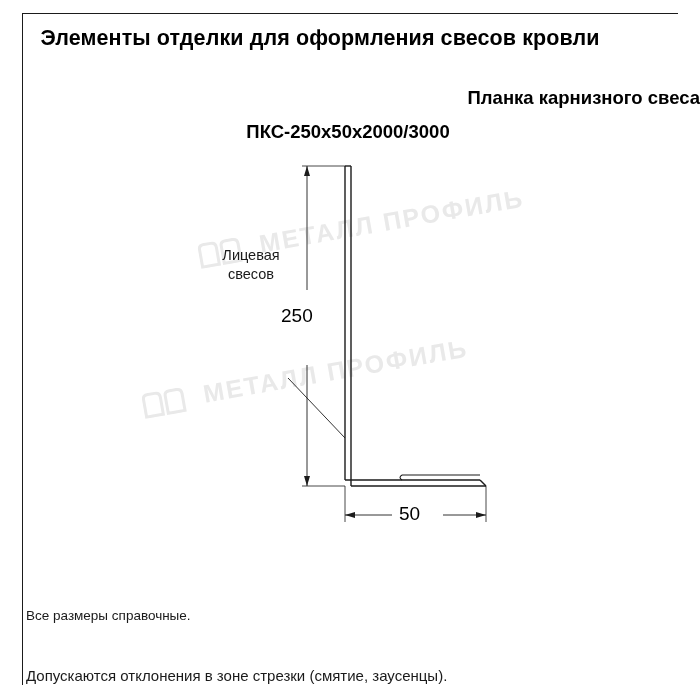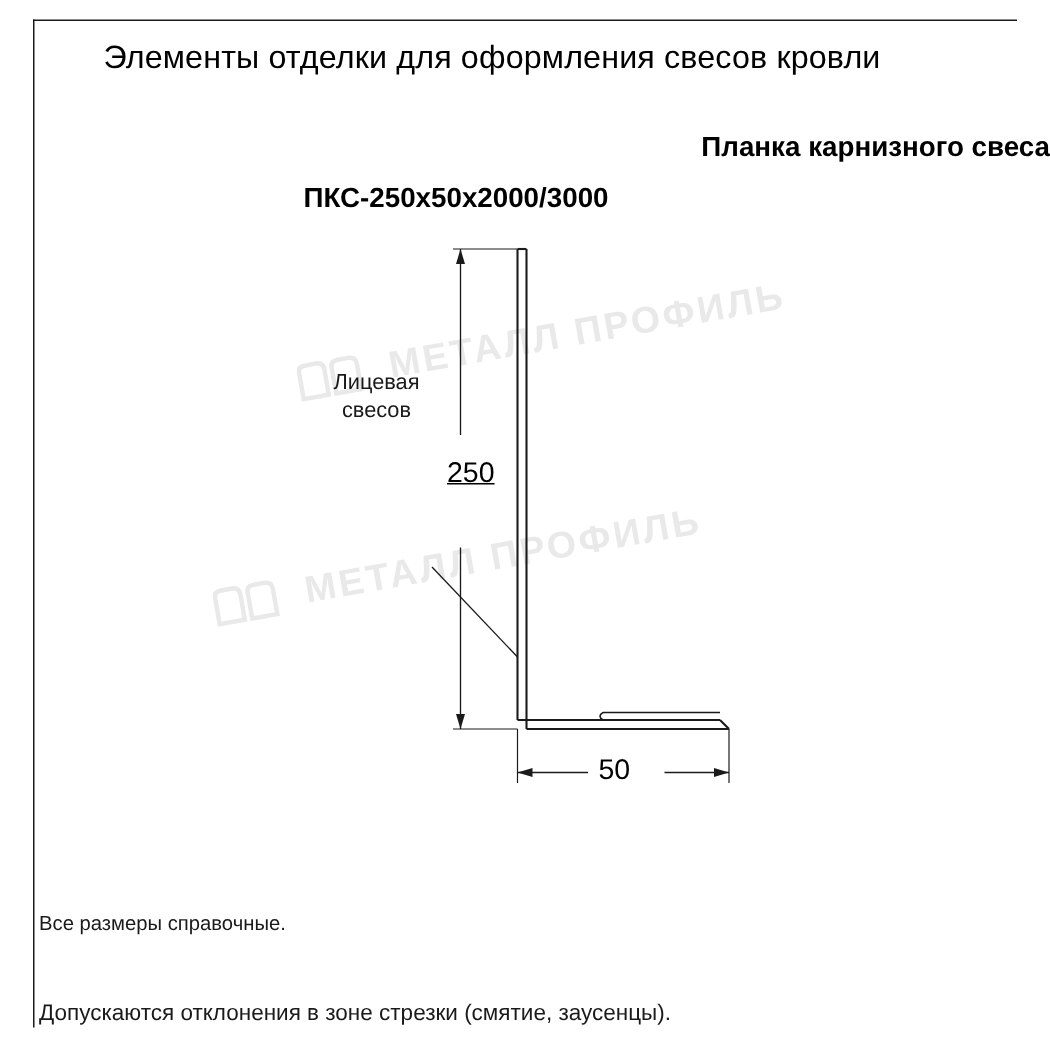--- a/index.html
+++ b/index.html
@@ -16,25 +16,25 @@
     overflow: hidden;
   }
   .page {
     position: relative;
     width: 700px;
     height: 700px;
   }
   .title {
     position: absolute;
     top: 26px;
-    left: 16px;
+    left: 8px;
     width: 624px;
     text-align: center;
     font-size: 21.5px;
-    font-weight: normal;
+    font-weight: bold;
     letter-spacing: 0.1px;
     color: #000000;
   }
   .top-rule {
     position: absolute;
     top: 13px;
     left: 22px;
     width: 656px;
     height: 1px;
     background: #1b1b1b;
@@ -59,20 +59,21 @@
   }
   .subtitle2 {
     position: absolute;
     top: 121px;
     left: 0;
     width: 608px;
     text-align: center;
     font-size: 18.5px;
     font-weight: bold;
     color: #000000;
+    padding-left: 44px;
   }
   .drawing {
     position: absolute;
     top: 150px;
     left: 0;
     width: 700px;
     height: 420px;
   }
   .watermarks {
     position: absolute;
@@ -119,25 +120,24 @@
     top: 213px;
     font-size: 14.5px;
     line-height: 19px;
     color: #1a1a1a;
     text-align: center;
     width: 76px;
     margin-top: 33px;
   }
   .dim-250 {
     position: absolute;
-    left: 298px;
+    left: 281px;
     top: 305px;
     font-size: 19px;
     color: #000000;
-    text-decoration: underline;
   }
   .dim-50 {
     position: absolute;
     left: 399px;
     top: 503px;
     font-size: 19px;
     color: #000000;
   }
   svg { display: block; }
 </style>

